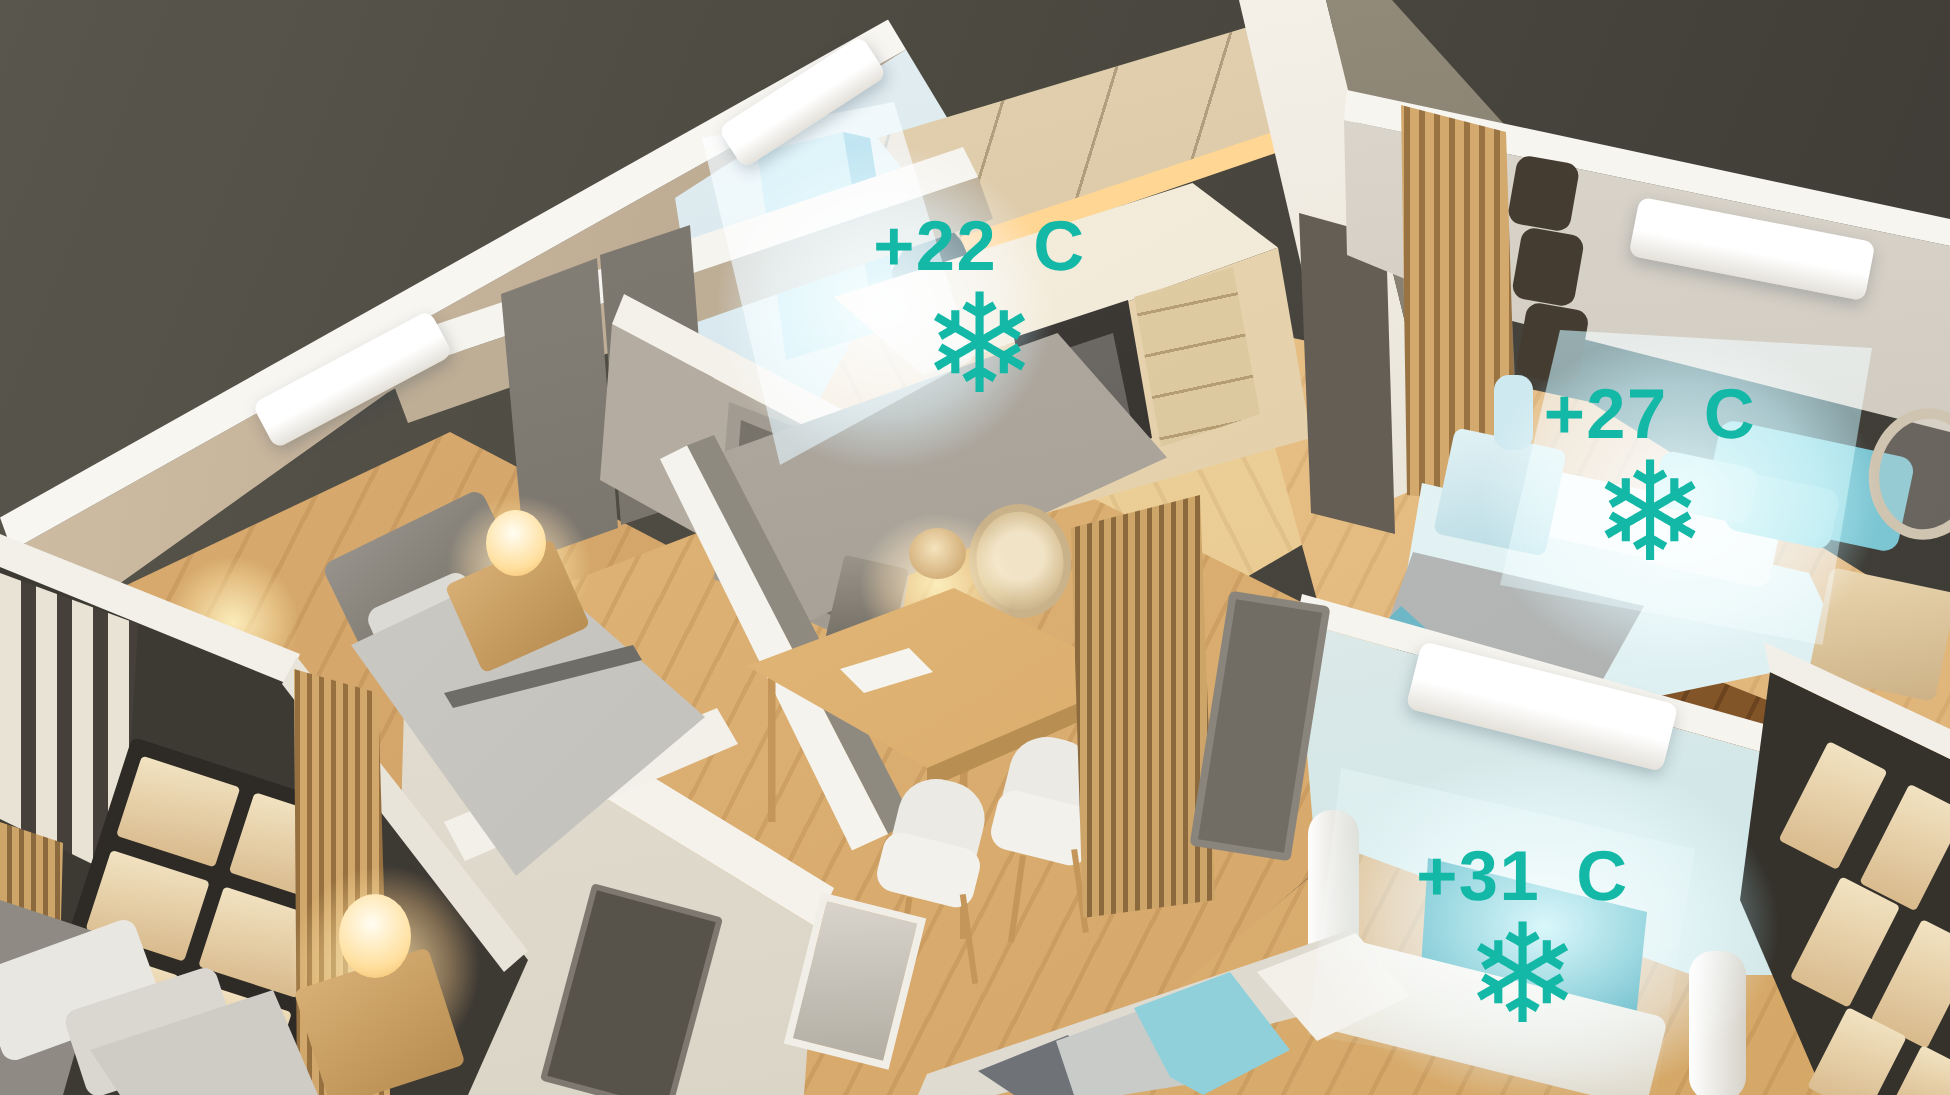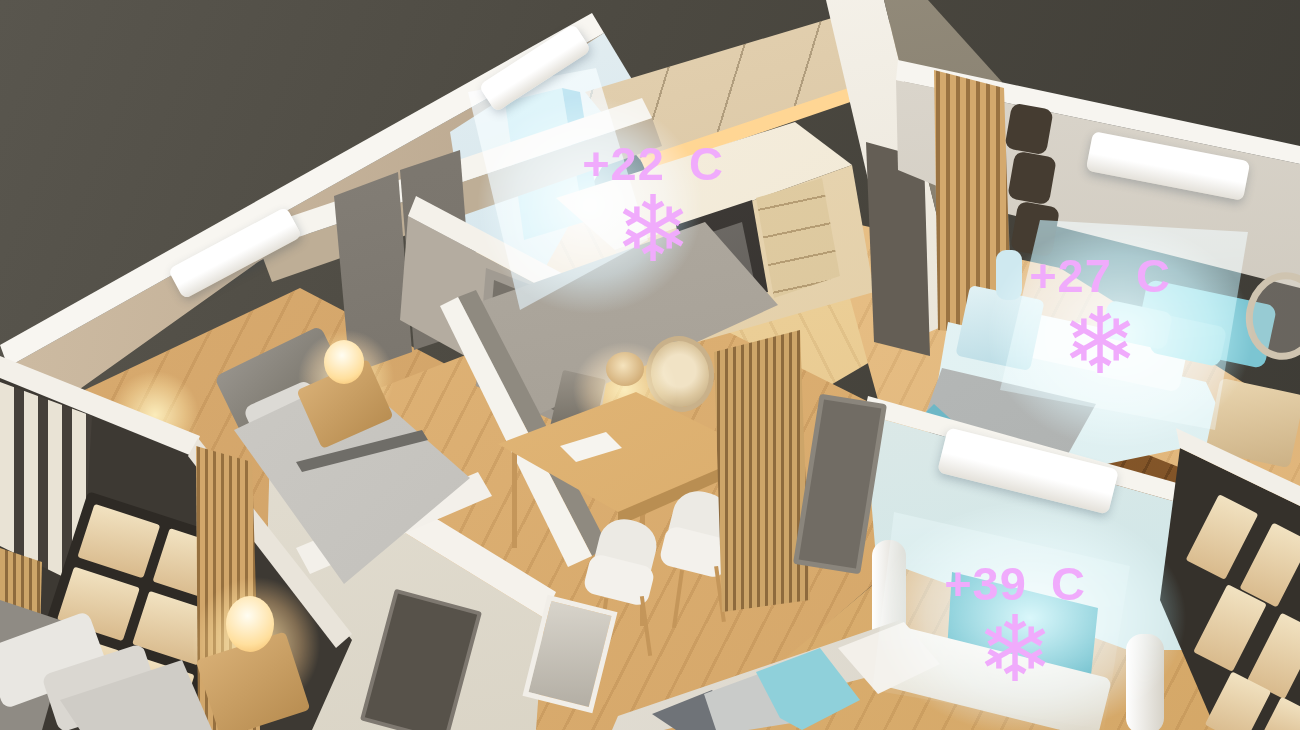--- a/index.html
+++ b/index.html
@@ -175,21 +175,21 @@
   .g-kitchen{background:radial-gradient(closest-side,rgba(215,245,255,.95),rgba(150,215,245,.5) 50%,rgba(150,215,245,0) 75%);}
   .shaft-bedroom{clip-path:polygon(1040px 220px,1248px 232px,1215px 430px,1000px 390px);
     background:linear-gradient(175deg,rgba(190,238,250,.95),rgba(150,225,245,.4) 65%,rgba(150,225,245,0));filter:blur(5px);}
   .g-bedroom{background:radial-gradient(closest-side,rgba(210,245,252,.9),rgba(150,225,245,.45) 55%,rgba(150,225,245,0) 78%);}
   .shaft-living{clip-path:polygon(894px 512px,1130px 566px,1104px 730px,872px 690px);
     background:linear-gradient(175deg,rgba(200,242,252,.95),rgba(150,228,245,.5) 60%,rgba(150,228,245,0));filter:blur(5px);}
   .g-living{background:radial-gradient(closest-side,rgba(215,248,255,.95),rgba(150,228,248,.5) 52%,rgba(150,228,248,0) 78%);}
   .warm{background:radial-gradient(closest-side,rgba(255,220,150,.9),rgba(255,190,110,.35) 55%,rgba(255,190,110,0) 80%);}
 
   
-  .ann{position:absolute;width:200px;text-align:center;color:#f0abfc;}
+  .ann{position:absolute;width:200px;text-align:center;color:#14b8a6;}
   .ann .t{font-size:47px;font-weight:bold;letter-spacing:1px;word-spacing:10px;line-height:1;display:block;}
   .ann .f{font-size:92px;line-height:.9;display:block;margin-top:2px;
           font-family:"DejaVu Sans",sans-serif;}
 </style>
 </head>
 <body>
 
 <div class="stage">
 
   <div class="s bg"></div>
@@ -345,17 +345,17 @@
 
   <div class="ann" style="left:553px;top:140px;">
     <span class="t">+22 C</span>
     <span class="f">❄</span>
   </div>
   <div class="ann" style="left:1000px;top:252px;">
     <span class="t">+27 C</span>
     <span class="f">❄</span>
   </div>
   <div class="ann" style="left:915px;top:560px;">
-    <span class="t">+39 C</span>
+    <span class="t">+31 C</span>
     <span class="f">❄</span>
   </div>
 
 </div>
 
 </body></html>

